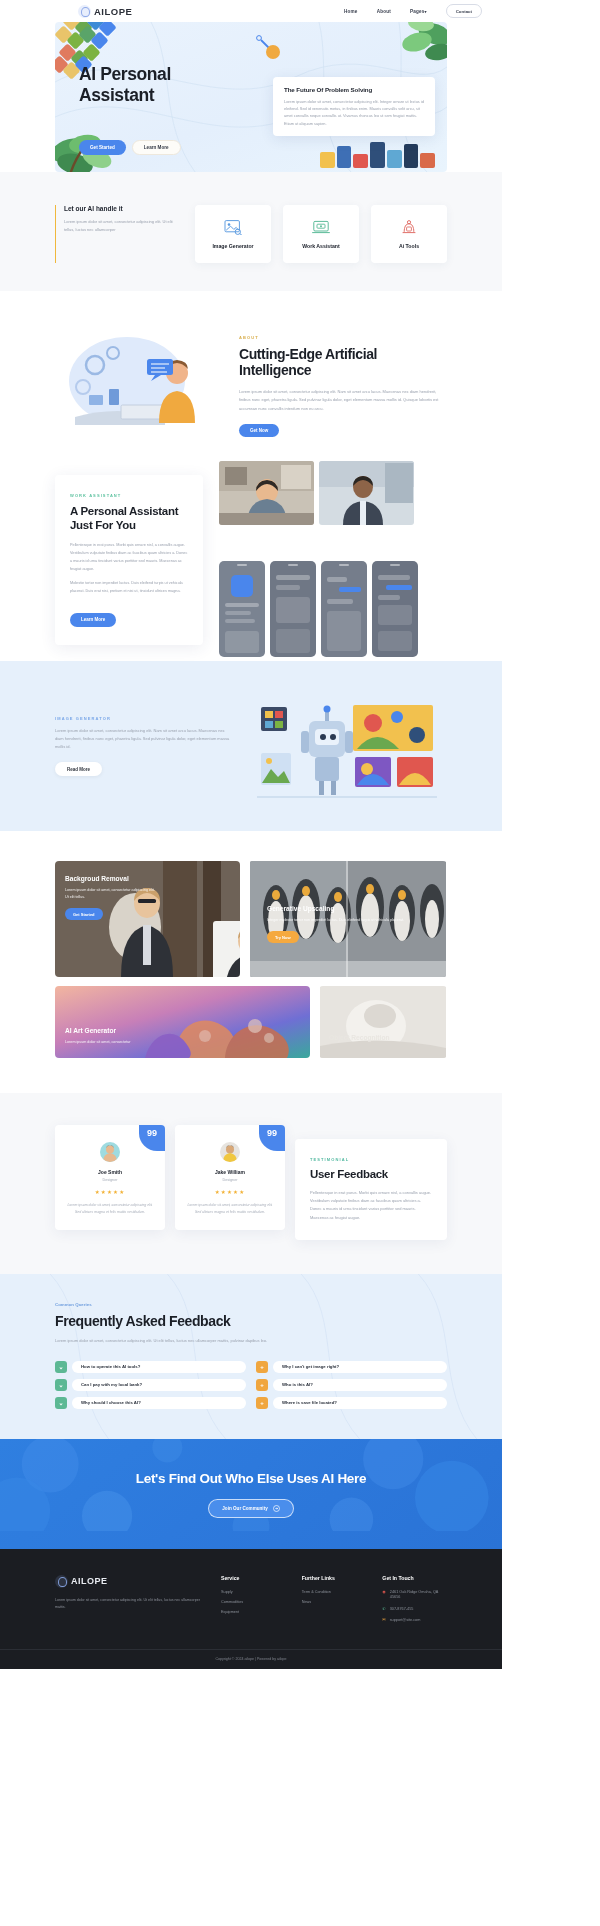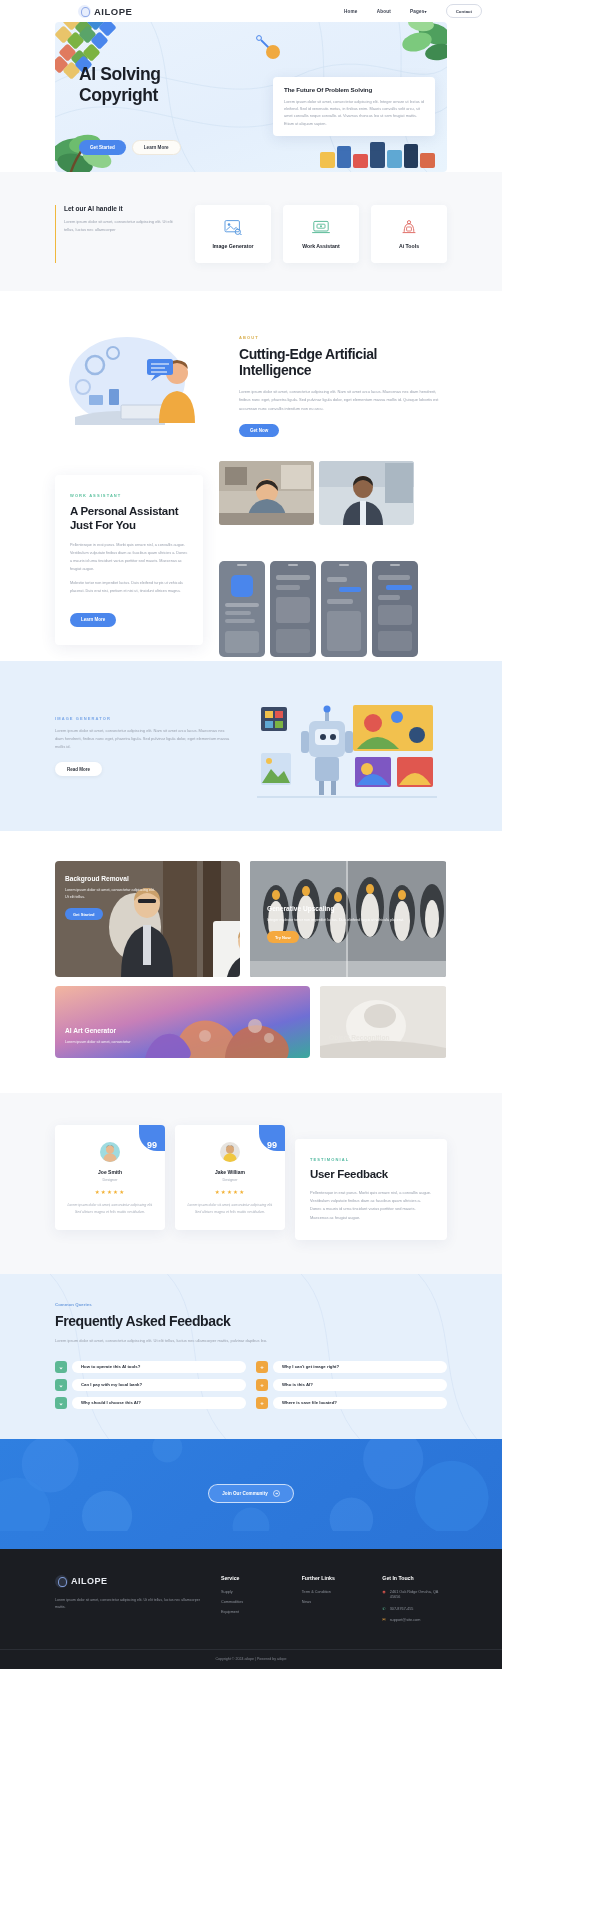--- a/index.html
+++ b/index.html
@@ -94,21 +94,21 @@
   .chip-blue{display:inline-block;margin-top:7px;background:#4a86ec;color:#fff;border-radius:8px;padding:3.4px 8px;font-size:4px;font-weight:600;}
   .chip-org{display:inline-block;margin-top:7px;background:#f5a93f;color:#fff;border-radius:8px;padding:3.4px 8px;font-size:4px;font-weight:600;}
 
   
   .testi{background:#f7f8fa;padding:32px 0 34px;}
   .testi-in{margin:0 55px;display:flex;gap:10px;align-items:flex-start;}
   .t-card{width:110px;background:#fff;border-radius:4px;box-shadow:0 3px 14px rgba(40,60,110,.07);
           padding:17px 11px 14px;text-align:center;position:relative;overflow:hidden;}
   .t-quote{position:absolute;right:0;top:0;width:26px;height:26px;background:#4a86ec;
            border-bottom-left-radius:18px;color:#fff;font-size:9px;font-weight:700;
-           display:flex;align-items:flex-start;justify-content:center;padding-top:15px;}
+           display:flex;align-items:flex-start;justify-content:center;padding-top:3px;}
   .t-av{width:20px;height:20px;border-radius:50%;margin:0 auto 7px;overflow:hidden;position:relative;}
   .t-name{font-size:5px;font-weight:700;color:#20252f;}
   .t-role{font-size:3.8px;color:#a6acb8;margin-top:3px;}
   .t-stars{color:#f2b134;font-size:5.5px;letter-spacing:1.2px;margin:7px 0 7px;}
   .t-text{font-size:3.5px;line-height:1.95;color:#a6acb8;font-style:italic;}
   .t-right{flex:1;background:#fff;border-radius:4px;box-shadow:0 3px 14px rgba(40,60,110,.07);padding:18px 15px;margin-top:14px;}
   .t-right h2{font-size:11.5px;font-weight:800;color:#1b1f27;margin:4px 0 9px;letter-spacing:-.3px;}
 
   
   .faq{background:#e6f0fb;padding:28px 0 30px;position:relative;overflow:hidden;}
@@ -215,22 +215,22 @@
     <div class="hero-imgs">
       <div style="width:16px;height:16px;background:#f2c14e"></div>
       <div style="width:16px;height:22px;background:#3e6fb5"></div>
       <div style="width:16px;height:14px;background:#e0574f"></div>
       <div style="width:16px;height:26px;background:#2f4f7a"></div>
       <div style="width:16px;height:18px;background:#5fa8d3"></div>
       <div style="width:16px;height:24px;background:#243c5c"></div>
       <div style="width:16px;height:15px;background:#d96a4a"></div>
     </div>
     <div class="hero-h1">
-      <div>AI Solving</div>
-      <div>Copyright</div>
+      <div>AI Personal</div>
+      <div>Assistant</div>
     </div>
     <div class="hero-btns">
       <button class="btn-primary">Get Started</button>
       <button class="btn-ghost">Learn More</button>
     </div>
     <div class="hero-card">
       <h4>The Future Of Problem Solving</h4>
       <p>Lorem ipsum dolor sit amet, consectetur adipiscing elit. Integer ornare ut lectus id eleifend. Sed id venenatis metus, in finibus enim. Mauris convallis velit arcu, sit amet convallis neque convallis ut. Vivamus rhoncus leo ut sem feugiat mattis. Etiam ut aliquam sapien.</p>
     </div>
   </div>
@@ -606,20 +606,21 @@
     <svg class="cta-bubbles" viewBox="0 0 600 110" preserveAspectRatio="none">
       <circle cx="60" cy="30" r="34" fill="#3f8ae8" opacity=".55"></circle>
       <circle cx="20" cy="86" r="40" fill="#3787e6" opacity=".5"></circle>
       <circle cx="128" cy="92" r="30" fill="#4a94ec" opacity=".45"></circle>
       <circle cx="470" cy="24" r="36" fill="#3f8ae8" opacity=".5"></circle>
       <circle cx="540" cy="70" r="44" fill="#3787e6" opacity=".55"></circle>
       <circle cx="420" cy="96" r="26" fill="#4a94ec" opacity=".4"></circle>
       <circle cx="300" cy="104" r="22" fill="#4a94ec" opacity=".3"></circle>
       <circle cx="200" cy="10" r="18" fill="#4a94ec" opacity=".3"></circle>
     </svg>
+    <h2>Let's Find Out Who Else Uses AI Here</h2>
     <button class="cta-btn">
       <span>Join Our Community</span>
       <svg width="7" height="7" viewBox="0 0 10 10">
         <circle cx="5" cy="5" r="4.3" fill="none" stroke="#fff" stroke-width="1"></circle>
         <path d="M3.4 5H6.6M5.3 3.7 6.7 5 5.3 6.3" fill="none" stroke="#fff" stroke-width="1"></path>
       </svg>
     </button>
   </div>
 
   <div class="footer">

